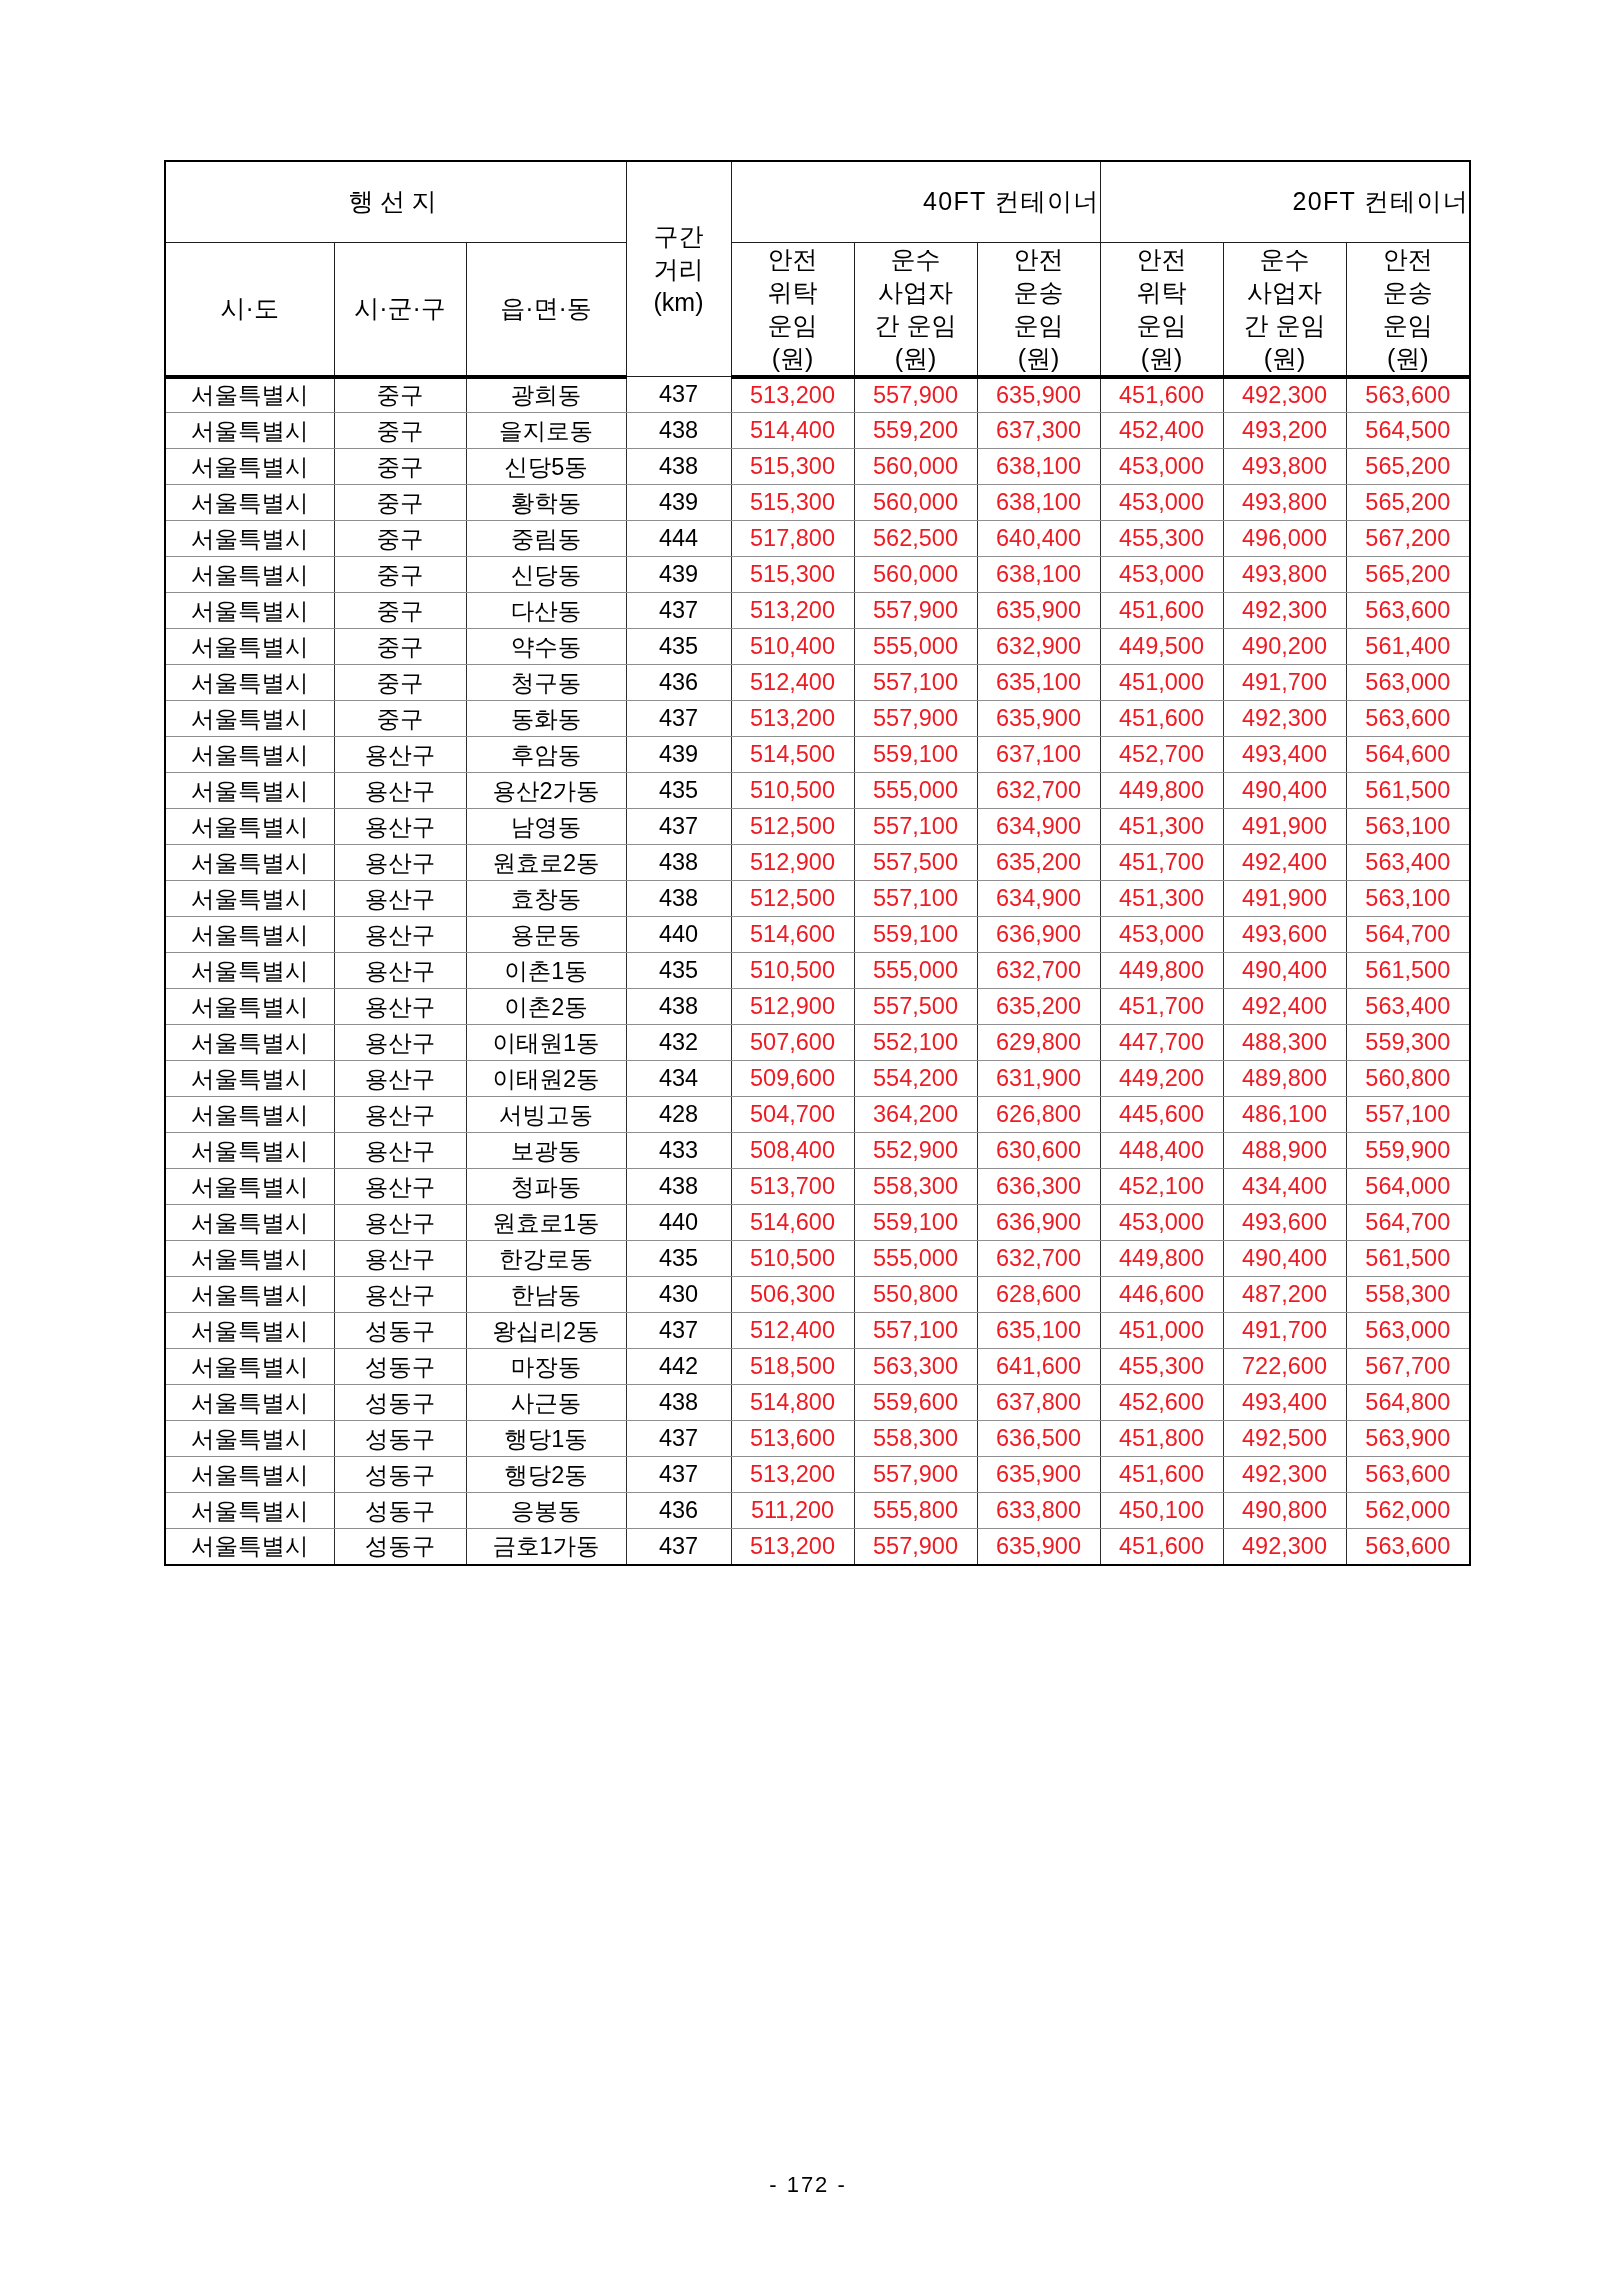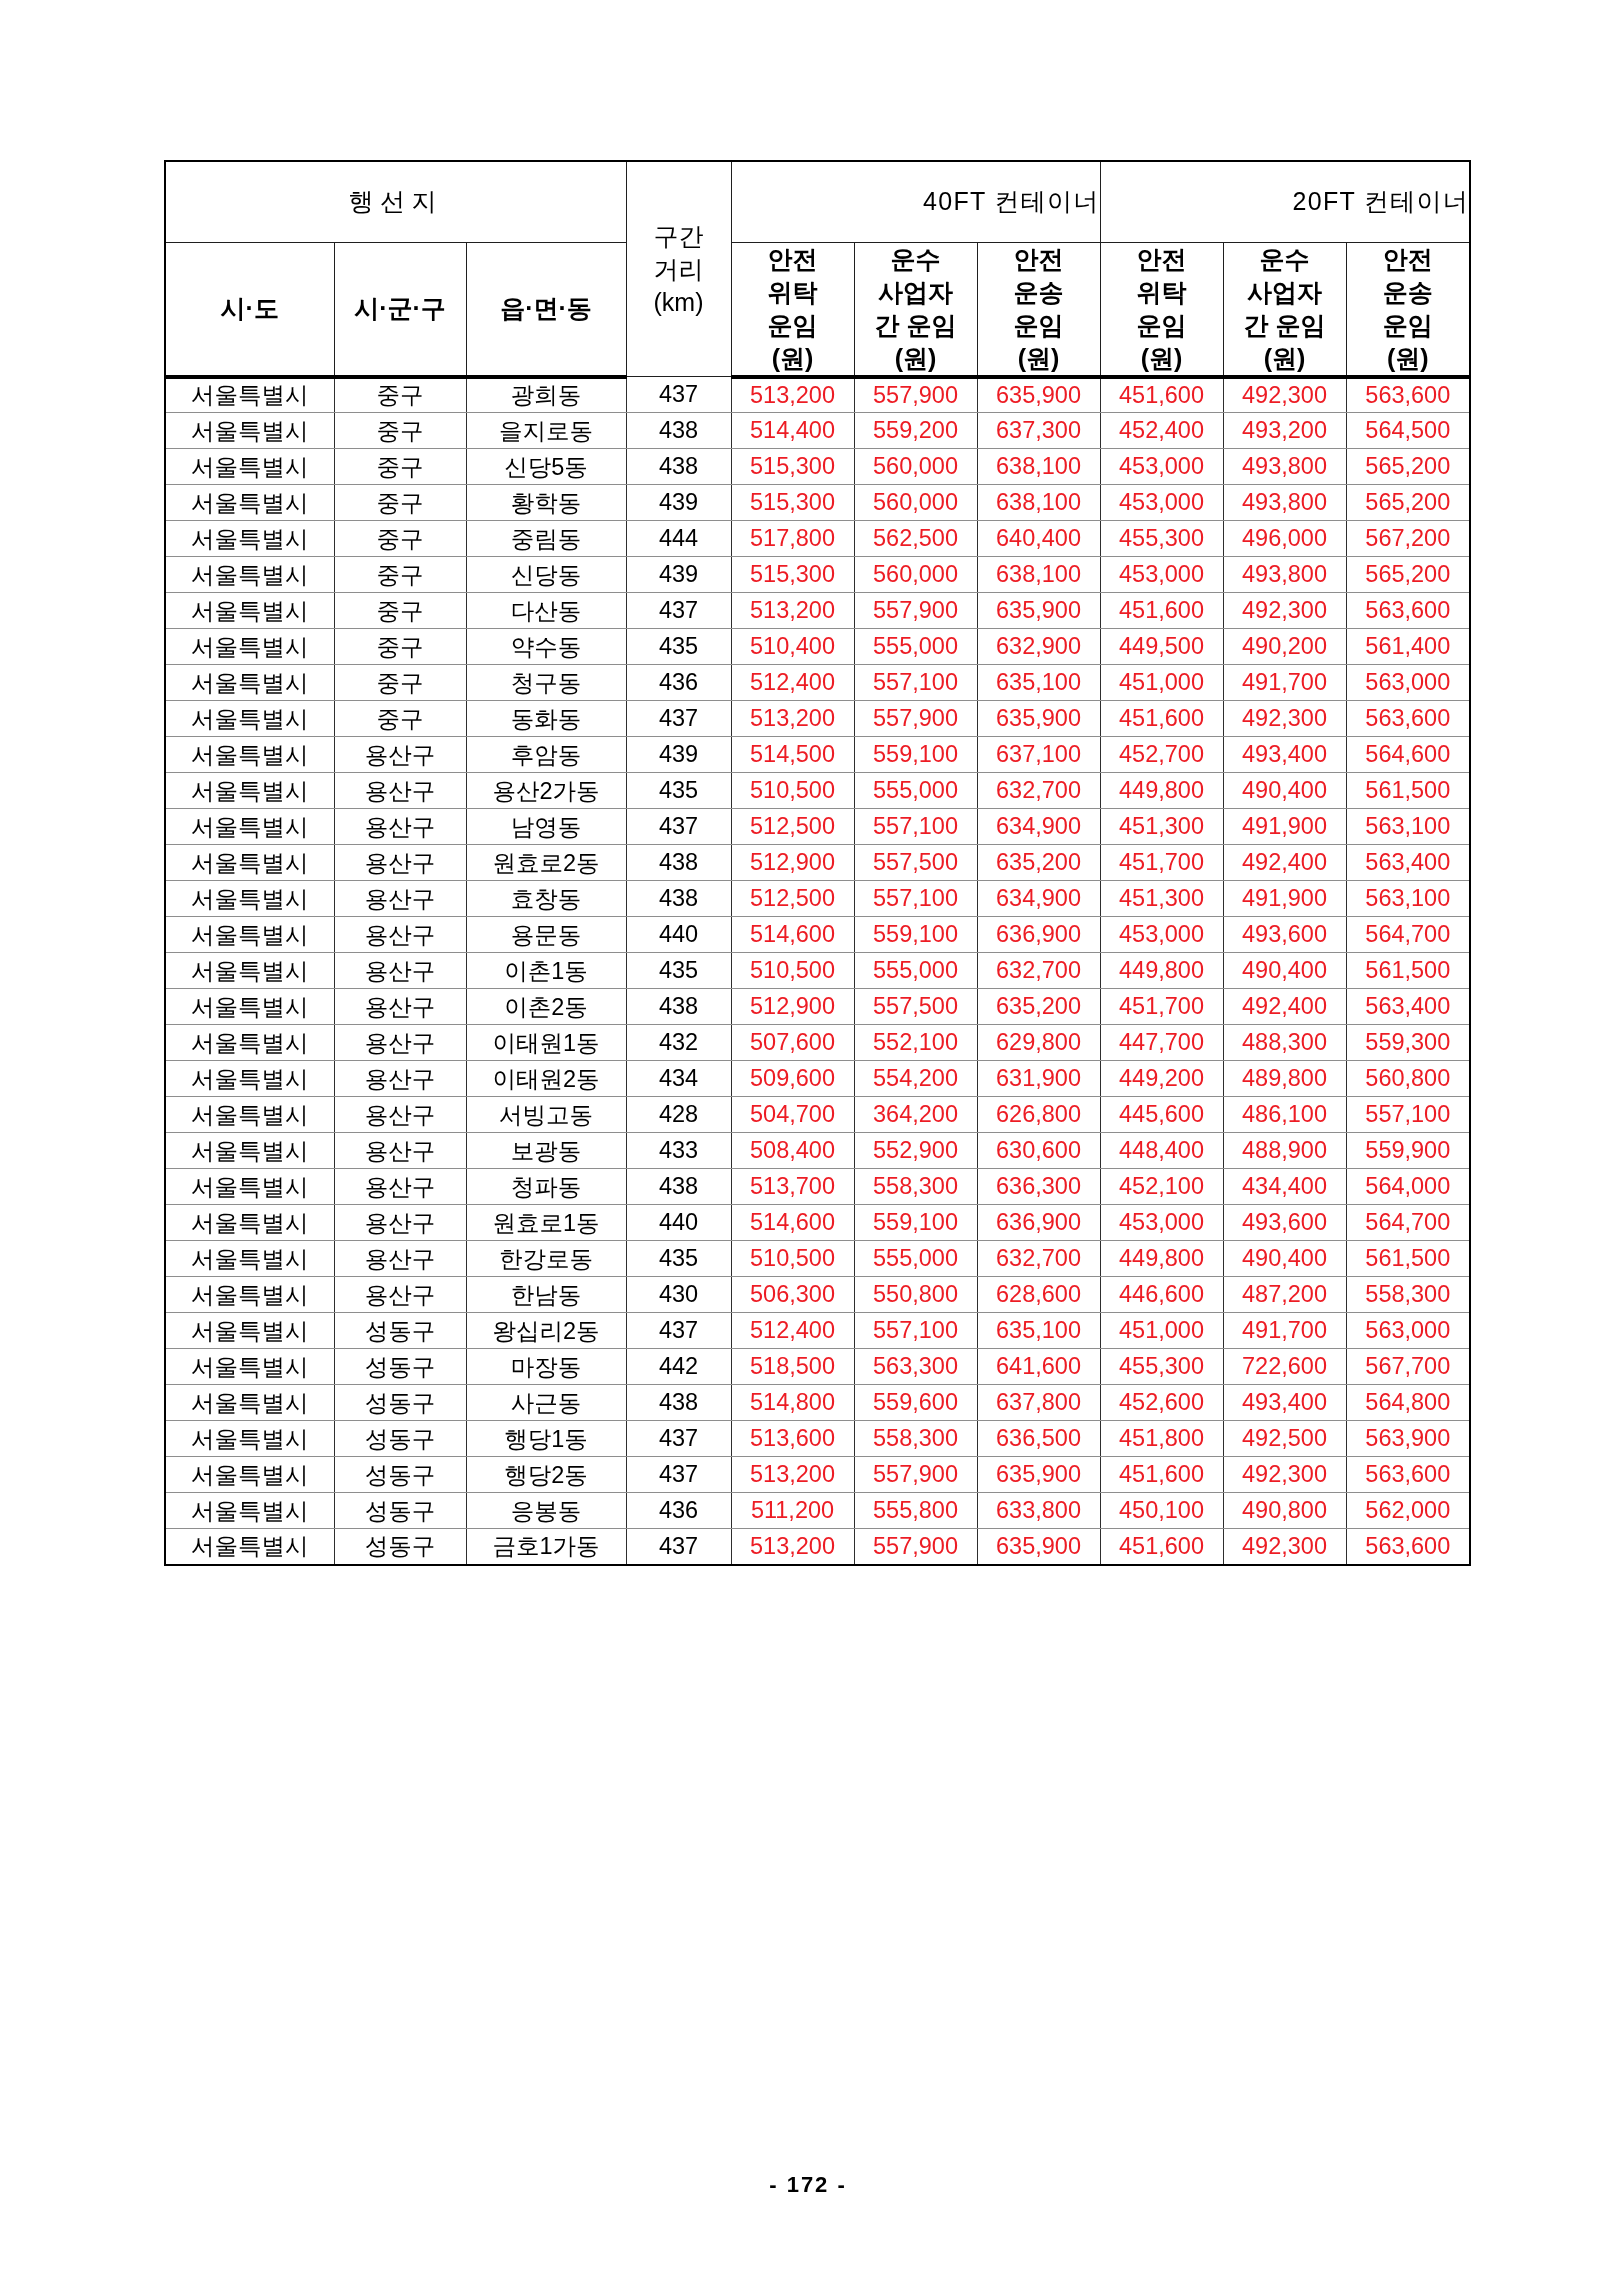--- a/index.html
+++ b/index.html
@@ -29,21 +29,21 @@
     font-weight: normal;
     text-align: center;
     vertical-align: middle;
     font-size: 25px;
     line-height: 1.32;
     white-space: pre-line;
     padding: 0;
   }
   thead tr.h1-row { height: 81px; }
   thead tr.h2-row { height: 132px; }
-  thead tr.h2-row th { border-bottom: 4.6px solid #000000; font-weight: bold; }
+  thead tr.h2-row th { border-bottom: 4.6px solid #000000; }
   th.dest { letter-spacing: 6.5px; }
   th.grp  { letter-spacing: 1.3px; text-align: right; }
   tbody tr { height: 36px; }
   tbody td {
     border-left: 1.3px solid #2e2e2e;
     border-right: 1.3px solid #2e2e2e;
     border-top: 1.3px solid #8e8e8e;
     border-bottom: 1.3px solid #8e8e8e;
     text-align: center;
     vertical-align: middle;
@@ -55,21 +55,20 @@
   tbody td.fare { color: var(--fare-red); }
   .page-number {
     position: absolute;
     top: 2172px;
     left: 0;
     width: 100%;
     text-align: center;
     font-size: 22px;
     letter-spacing: 2px;
     color: #000000;
-    font-weight: bold;
   }
 </style>
 </head>
 <body style="--fare-red: #ed1c24;">
 
 <table class="fare-table">
   <colgroup>
     <col style="width:169px">
       <col style="width:132px">
       <col style="width:160px">

